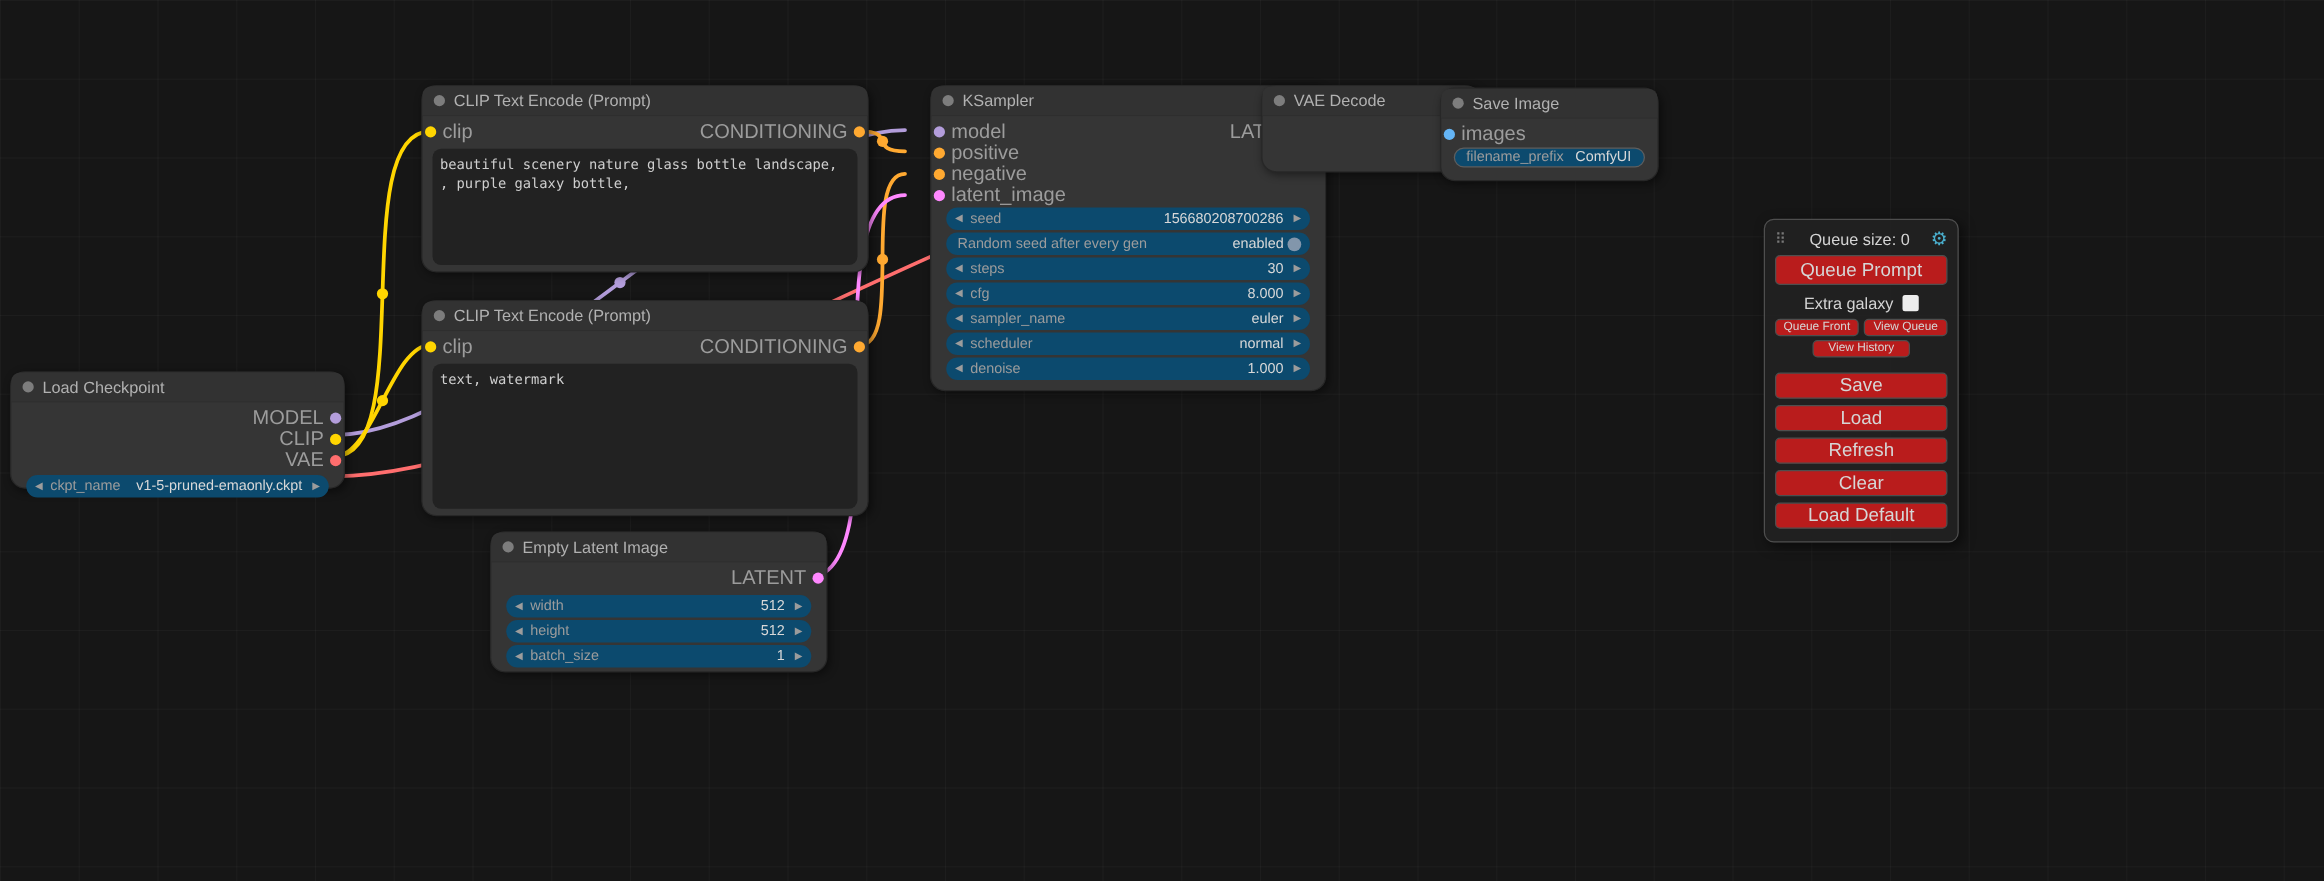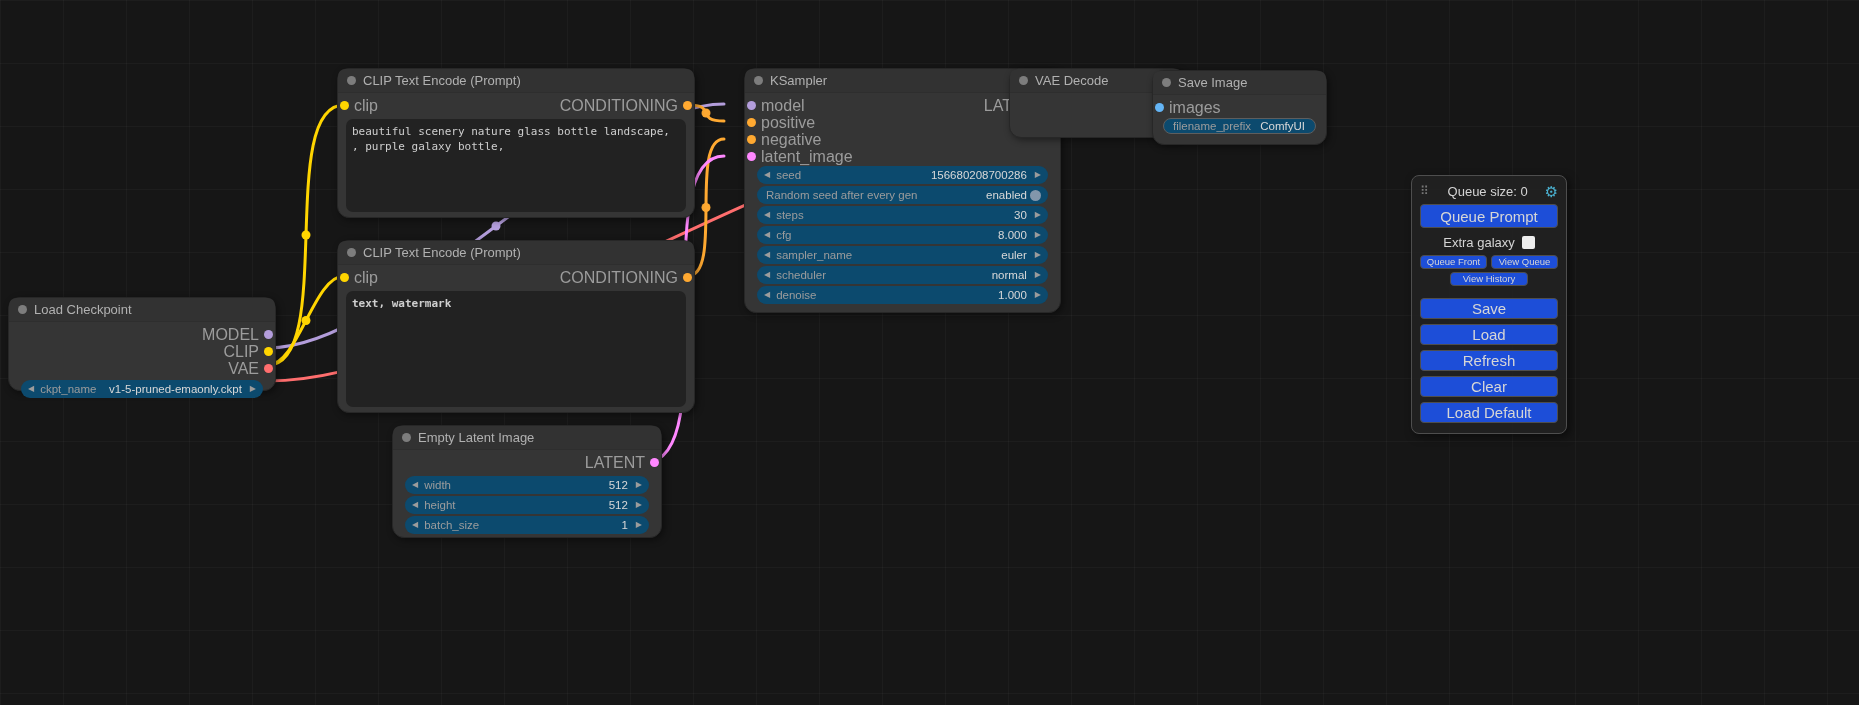--- a/index.html
+++ b/index.html
@@ -43,21 +43,21 @@
     font-family:"DejaVu Sans Mono",monospace;font-size:11px;line-height:15px;
     color:#cfcfcf;padding:5px 6px}
 
   #queue-panel{position:absolute;z-index:3;left:1411px;top:175px;width:156px;
     background:rgba(33,33,33,.97);border:1px solid #4e4e4e;border-radius:8px;
     padding:5px 8px 10px;box-shadow:3px 3px 9px rgba(0,0,0,.5)}
   .qp-header{display:flex;align-items:center;height:20px;color:#d4d4d4;font-size:13px}
   .drag-handle{color:#777;font-size:12px;margin-right:4px}
   .qp-title{flex:1;text-align:center}
   .gear-icon{color:#4ab0cf;font-size:15px;margin-left:2px;line-height:1}
-  button{font-family:inherit;background:#1d4ed8;border:1px solid #4e4e4e;
+  button{font-family:inherit;background:#b91c1c;border:1px solid #4e4e4e;
     border-radius:4px;color:#d6d6d6;display:block;cursor:pointer}
   .qp-prompt{width:100%;height:24px;font-size:15px;margin-top:3px}
   .qp-extra{display:flex;align-items:center;justify-content:center;gap:7px;
     margin-top:7px;font-size:13px;color:#d4d4d4}
   .qp-checkbox{width:13px;height:13px;background:#ededed;border-radius:2px}
   .qp-small-row{display:flex;gap:4px;margin-top:5px}
   .qp-small{flex:1;height:14px;font-size:9.5px;line-height:1;padding:0}
   .qp-history-row{display:flex;justify-content:center;margin-top:3px}
   .qp-history-row .qp-small{flex:none;width:78px}
   .qp-actions{margin-top:12px;display:flex;flex-direction:column;gap:5px}
@@ -152,21 +152,21 @@
       <div class="slot-row">
         <span class="slot-in">
             <span class="dot" style="background: rgb(255, 213, 0);"></span>
             <span>clip</span>
           </span>
         <span class="slot-out">
             <span>CONDITIONING</span>
             <span class="dot" style="background: rgb(255, 169, 49);"></span>
           </span>
       </div>
-      <textarea class="prompt" style="height: 116px; font-weight: bold;" spellcheck="false">text, watermark</textarea>
+      <textarea class="prompt" style="height: 116px;" spellcheck="false">text, watermark</textarea>
     </div>
   </div>
 
   <div class="node" style="left:392px;top:425px;width:270px;height:113px">
     <div class="node-title">
       <span class="collapse-dot"></span>
       <span>Empty Latent Image</span>
     </div>
     <div class="node-body">
       <div class="slot-row">

